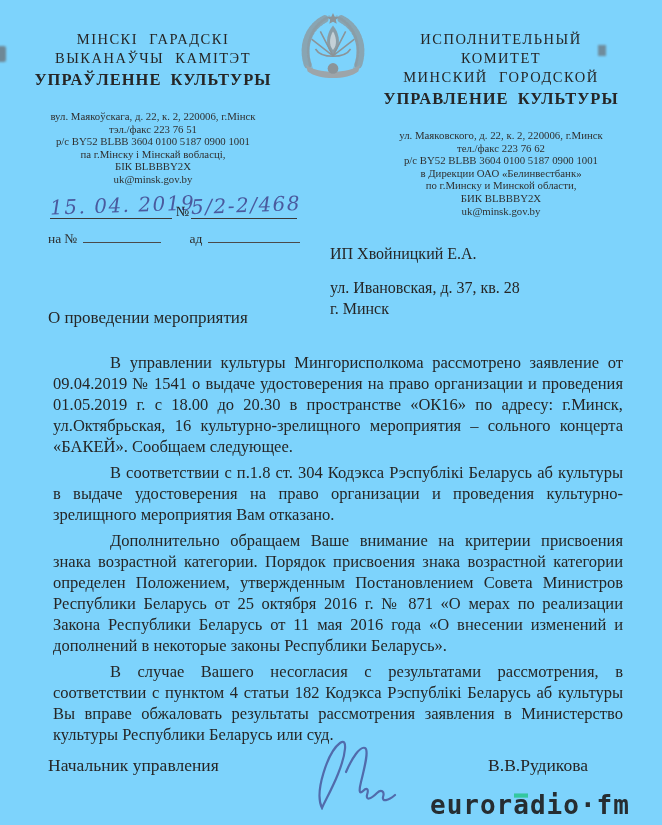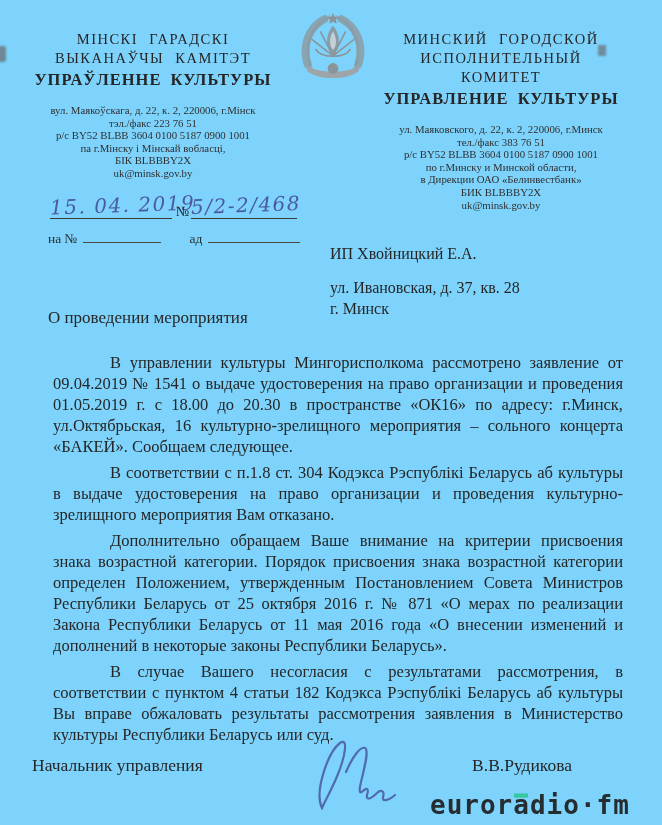--- a/index.html
+++ b/index.html
@@ -18,21 +18,21 @@
   .smudge { position:absolute; background:#6a6f74; filter:blur(1px); }
   .smudge-left { left:-3px; top:46px; width:9px; height:16px; border-radius:2px; opacity:.75; }
   .smudge-mid { left:598px; top:45px; width:8px; height:11px; opacity:.7; }
 
   
   .lh-col { position:absolute; top:30px; text-align:center; }
   .lh-left  { left:30px;  width:246px; }
   .lh-right { left:378px; width:246px; }
   .org { font-size:14.5px; letter-spacing:1.5px; word-spacing:6px; line-height:19px; }
   .dept { margin-top:2px; font-size:16.5px; font-weight:bold; letter-spacing:1px; word-spacing:4px; }
-  .addr { margin-top:14px; font-size:10.8px; line-height:12.6px; color:#303030; }
+  .addr { margin-top:20px; font-size:10.8px; line-height:12.6px; color:#303030; }
   .emblem { position:absolute; left:294px; top:10px; width:78px; height:76px; filter:blur(.5px) opacity(.9); }
 
   
   .field { position:absolute; border-bottom:1.5px solid #3a3a3a; text-align:center; padding-bottom:1px; }
   .field-date { left:50px; top:193px; width:122px; }
   .field-num  { left:191px; top:193px; width:106px; }
   .hw {
     font-family:"DejaVu Serif", serif; font-style:italic;
     color:var(--ink); font-size:20px; letter-spacing:1.5px; white-space:nowrap;
     display:inline-block; transform:rotate(-2deg);
@@ -47,21 +47,21 @@
   .addressee { position:absolute; left:330px; top:243px; font-size:16px; line-height:21px; }
   .addressee .gap { height:13px; }
   .subject { position:absolute; left:48px; top:308px; font-size:17px; }
 
   
   .body-text { position:absolute; left:48px; top:347px; width:580px; font-size:16.5px; line-height:21px; }
   .body-par { text-align:justify; text-indent:57px; margin:5px; }
 
   
   .sign-row {
-    position:absolute; left:32px; top:755px; width:540px;
+    position:absolute; left:48px; top:755px; width:540px;
     display:flex; justify-content:space-between; font-size:17.5px;
   }
   .signature-svg { position:absolute; left:310px; top:738px; color:var(--ink); }
 
   
   .logo {
     position:absolute; left:430px; top:790px;
     font-family:"DejaVu Sans Mono", monospace; font-weight:bold;
     font-size:26px; line-height:30px; letter-spacing:1px; color:var(--logo);
     transform:scaleY(1.05); white-space:nowrap;
@@ -115,30 +115,30 @@
       </g>
       <g fill="#a0a0a0">
         <path d="M12,56 C24,66 56,66 68,56 L66,63 C54,72 26,72 14,63z"></path>
         <circle cx="40" cy="60" r="5.5" fill="#8d8d8d"></circle>
       </g>
     </svg>
   </div>
 
   <div class="lh-col lh-right">
     <div class="org">
+      <div>ИСПОЛНИТЕЛЬНЫЙ КОМИТЕТ</div>
       <div>МИНСКИЙ ГОРОДСКОЙ</div>
-      <div>ИСПОЛНИТЕЛЬНЫЙ КОМИТЕТ</div>
     </div>
     <div class="dept">УПРАВЛЕНИЕ КУЛЬТУРЫ</div>
     <div class="addr">
         <div>ул. Маяковского, д. 22, к. 2, 220006, г.Минск</div>
-        <div>тел./факс 383 76 51</div>
+        <div>тел./факс 223 76 62</div>
         <div>р/с BY52 BLBB 3604 0100 5187 0900 1001</div>
+        <div>в Дирекции ОАО «Белинвестбанк»</div>
         <div>по г.Минску и Минской области,</div>
-        <div>в Дирекции ОАО «Белинвестбанк»</div>
         <div>БИК BLBBBY2X</div>
         <div>uk@minsk.gov.by</div>
       </div>
   </div>
 
   <div class="field field-date">
     <span class="hw">15. 04. 2019</span>
   </div>
   <span class="no-sign">№</span>
   <div class="field field-num">

